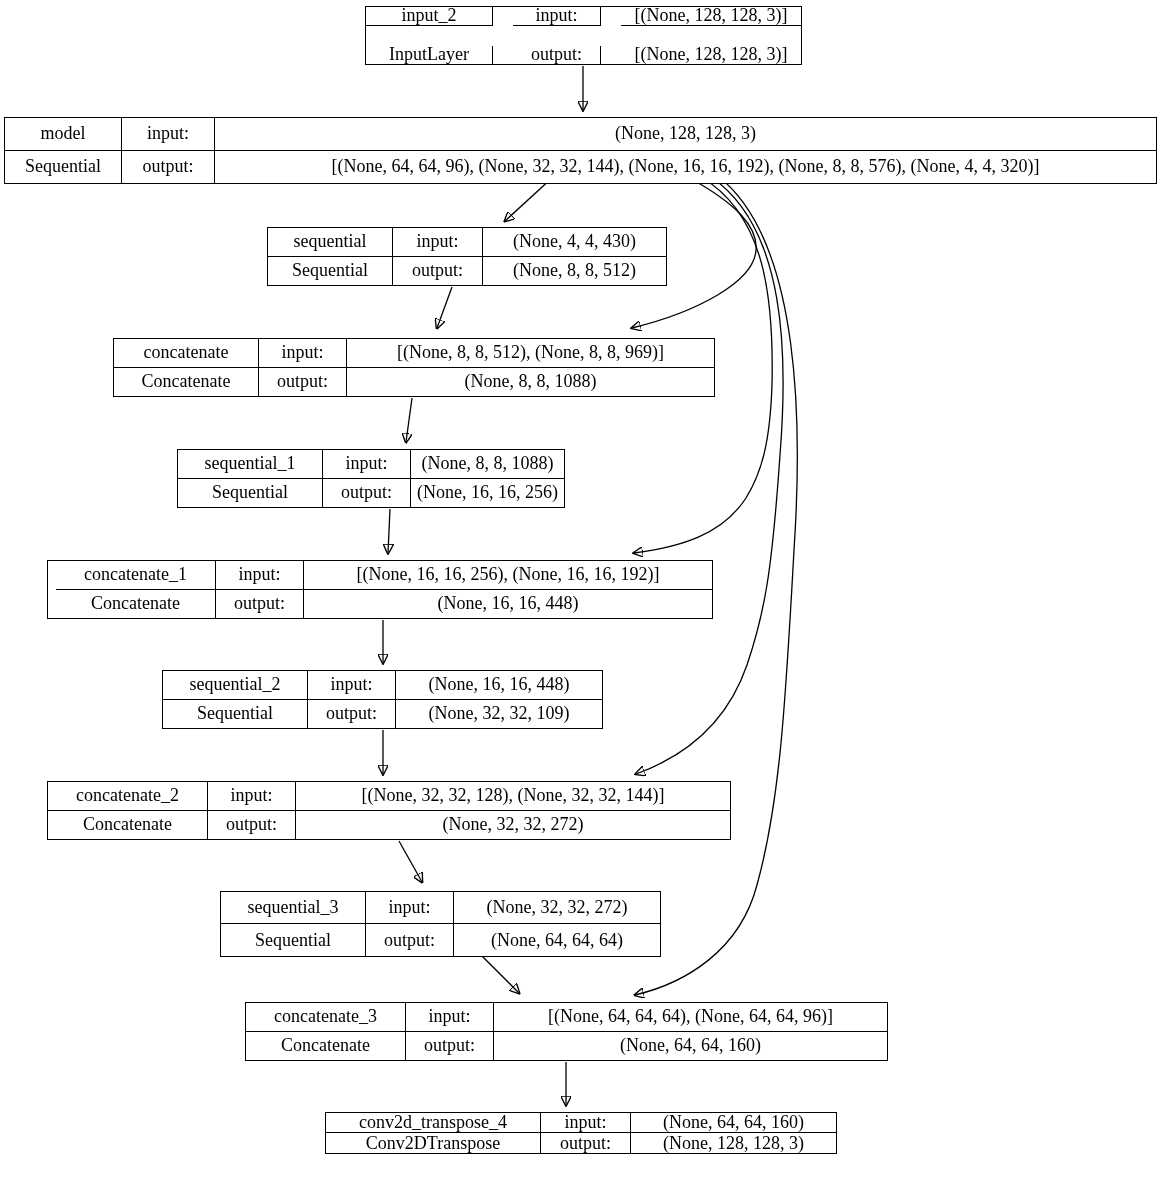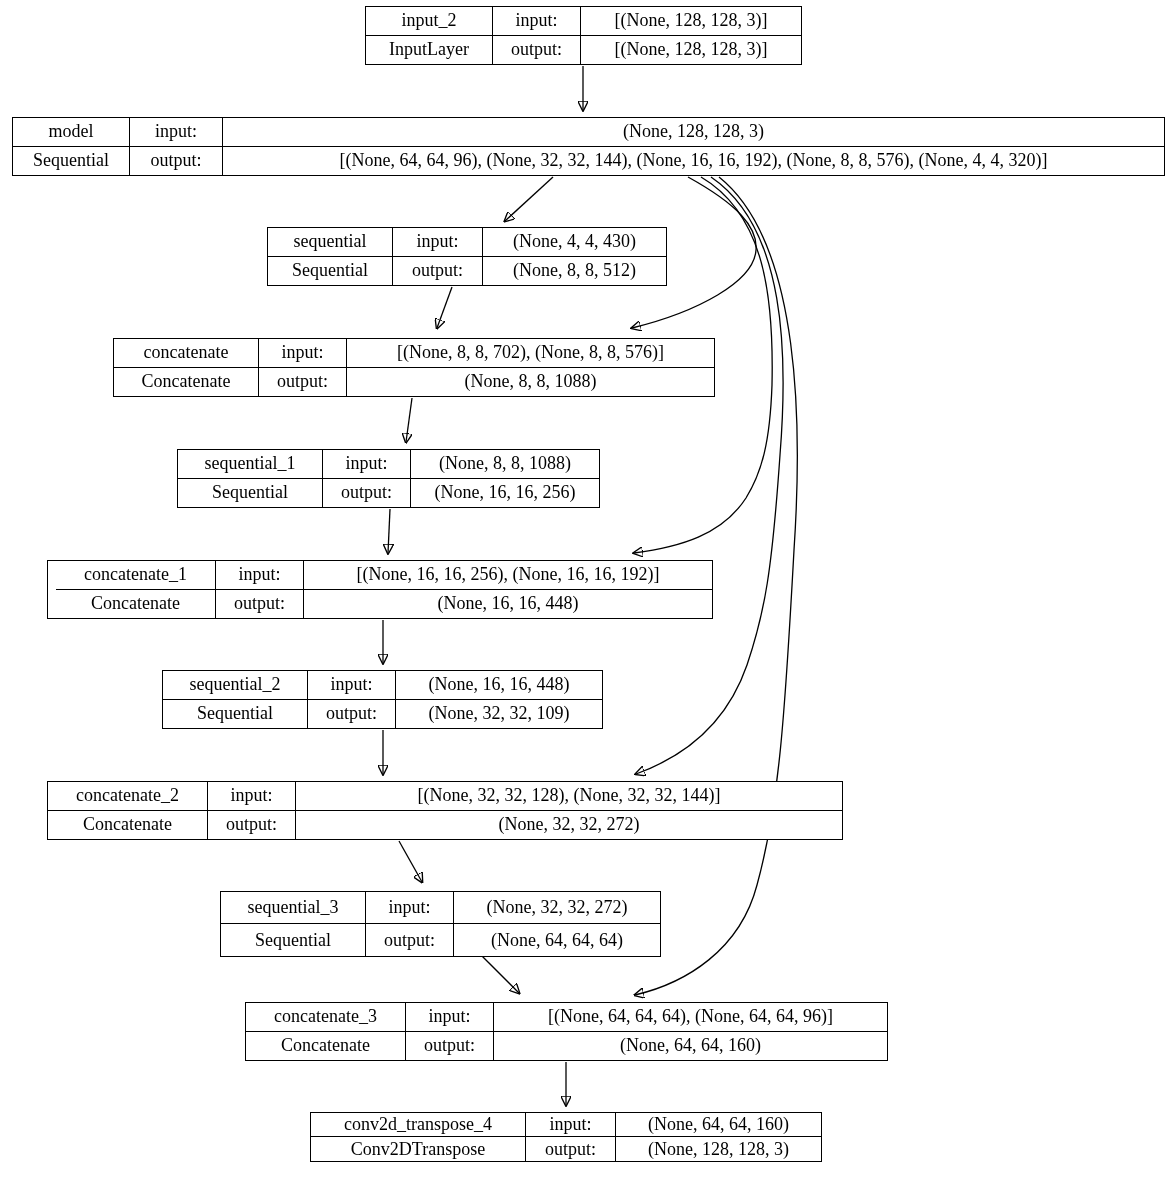--- a/index.html
+++ b/index.html
@@ -41,53 +41,53 @@
     <path d="M383,620 L383,663" marker-end="url(#arrow)"></path>
     <path d="M711,177 C786,228 788,355 780,455 C772,570 765,612 747,665 C726,726 683,757 636,774" marker-end="url(#arrow)"></path>
     <path d="M383,730 L383,774" marker-end="url(#arrow)"></path>
     <path d="M399,841 L422,882" marker-end="url(#arrow)"></path>
     <path d="M719,177 C802,243 802,430 794,550 C785,715 779,805 757,885 C740,950 686,983 635,995" marker-end="url(#arrow)"></path>
     <path d="M477,951 L519,993" marker-end="url(#arrow)"></path>
     <path d="M566,1062 L566,1105" marker-end="url(#arrow)"></path>
   </svg>
 
 <div id="nodes">
-    <div class="node" style="left: 365px; top: 6px; width: 437px; height: 59px; grid-template-columns: 127px 88px 1fr;">
+    <div class="node" style="left: 365px; top: 6px; width: 437px; height: 59px; grid-template-columns: 127px 88px 1fr; gap: 20px;">
       <div class="cell">input_2</div>
       <div class="cell">input:</div>
       <div class="cell">[(None, 128, 128, 3)]</div>
       <div class="cell">InputLayer</div>
       <div class="cell">output:</div>
       <div class="cell">[(None, 128, 128, 3)]</div>
     </div>
-    <div class="node" style="left: 12px; top: 117px; width: 1153px; height: 59px; grid-template-columns: 117px 93px 1fr;">
+    <div class="node" style="left: 4px; top: 117px; width: 1153px; height: 67px; grid-template-columns: 117px 93px 1fr;">
       <div class="cell">model</div>
       <div class="cell">input:</div>
       <div class="cell">(None, 128, 128, 3)</div>
       <div class="cell">Sequential</div>
       <div class="cell">output:</div>
       <div class="cell">[(None, 64, 64, 96), (None, 32, 32, 144), (None, 16, 16, 192), (None, 8, 8, 576), (None, 4, 4, 320)]</div>
     </div>
     <div class="node" style="left: 267px; top: 227px; width: 400px; height: 59px; grid-template-columns: 125px 90px 1fr;">
       <div class="cell">sequential</div>
       <div class="cell">input:</div>
       <div class="cell">(None, 4, 4, 430)</div>
       <div class="cell">Sequential</div>
       <div class="cell">output:</div>
       <div class="cell">(None, 8, 8, 512)</div>
     </div>
     <div class="node" style="left: 113px; top: 338px; width: 602px; height: 59px; grid-template-columns: 145px 88px 1fr;">
       <div class="cell">concatenate</div>
       <div class="cell">input:</div>
-      <div class="cell">[(None, 8, 8, 702), (None, 8, 8, 576)]</div>
+      <div class="cell">[(None, 8, 8, 512), (None, 8, 8, 969)]</div>
       <div class="cell">Concatenate</div>
       <div class="cell">output:</div>
       <div class="cell">(None, 8, 8, 1088)</div>
     </div>
-    <div class="node" style="left: 177px; top: 449px; width: 423px; height: 59px; grid-template-columns: 145px 88px 1fr;">
+    <div class="node" style="left: 177px; top: 449px; width: 388px; height: 59px; grid-template-columns: 145px 88px 1fr;">
       <div class="cell">sequential_1</div>
       <div class="cell">input:</div>
       <div class="cell">(None, 8, 8, 1088)</div>
       <div class="cell">Sequential</div>
       <div class="cell">output:</div>
       <div class="cell">(None, 16, 16, 256)</div>
     </div>
     <div class="node" style="left: 47px; top: 560px; width: 666px; height: 59px; grid-template-columns: 160px 88px 1fr; padding-left: 8px;">
       <div class="cell">concatenate_1</div>
       <div class="cell">input:</div>
@@ -97,21 +97,21 @@
       <div class="cell">(None, 16, 16, 448)</div>
     </div>
     <div class="node" style="left: 162px; top: 670px; width: 441px; height: 59px; grid-template-columns: 145px 88px 1fr;">
       <div class="cell">sequential_2</div>
       <div class="cell">input:</div>
       <div class="cell">(None, 16, 16, 448)</div>
       <div class="cell">Sequential</div>
       <div class="cell">output:</div>
       <div class="cell">(None, 32, 32, 109)</div>
     </div>
-    <div class="node" style="left: 47px; top: 781px; width: 796px; height: 59px; grid-template-columns: 160px 88px 1fr;">
+    <div class="node" style="left: 47px; top: 781px; width: 684px; height: 59px; grid-template-columns: 160px 88px 1fr;">
       <div class="cell">concatenate_2</div>
       <div class="cell">input:</div>
       <div class="cell">[(None, 32, 32, 128), (None, 32, 32, 144)]</div>
       <div class="cell">Concatenate</div>
       <div class="cell">output:</div>
       <div class="cell">(None, 32, 32, 272)</div>
     </div>
     <div class="node" style="left: 220px; top: 891px; width: 441px; height: 66px; grid-template-columns: 145px 88px 1fr;">
       <div class="cell">sequential_3</div>
       <div class="cell">input:</div>
@@ -121,21 +121,21 @@
       <div class="cell">(None, 64, 64, 64)</div>
     </div>
     <div class="node" style="left: 245px; top: 1002px; width: 643px; height: 59px; grid-template-columns: 160px 88px 1fr;">
       <div class="cell">concatenate_3</div>
       <div class="cell">input:</div>
       <div class="cell">[(None, 64, 64, 64), (None, 64, 64, 96)]</div>
       <div class="cell">Concatenate</div>
       <div class="cell">output:</div>
       <div class="cell">(None, 64, 64, 160)</div>
     </div>
-    <div class="node" style="left: 310px; top: 1112px; width: 512px; height: 50px; grid-template-columns: 215px 90px 1fr;">
+    <div class="node" style="left: 325px; top: 1112px; width: 512px; height: 42px; grid-template-columns: 215px 90px 1fr;">
       <div class="cell">conv2d_transpose_4</div>
       <div class="cell">input:</div>
       <div class="cell">(None, 64, 64, 160)</div>
       <div class="cell">Conv2DTranspose</div>
       <div class="cell">output:</div>
       <div class="cell">(None, 128, 128, 3)</div>
     </div>
   </div>
 
 </body></html>

